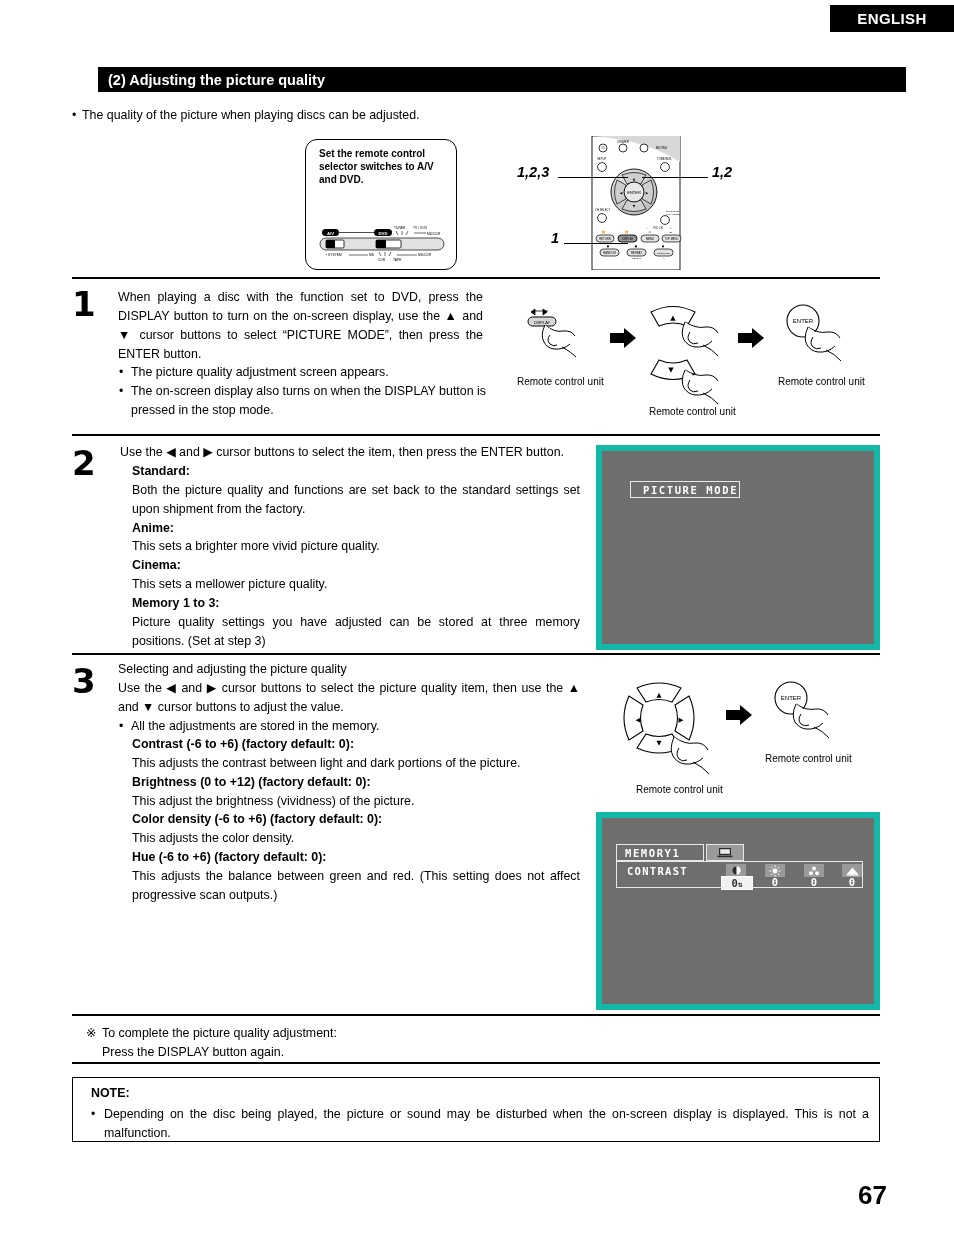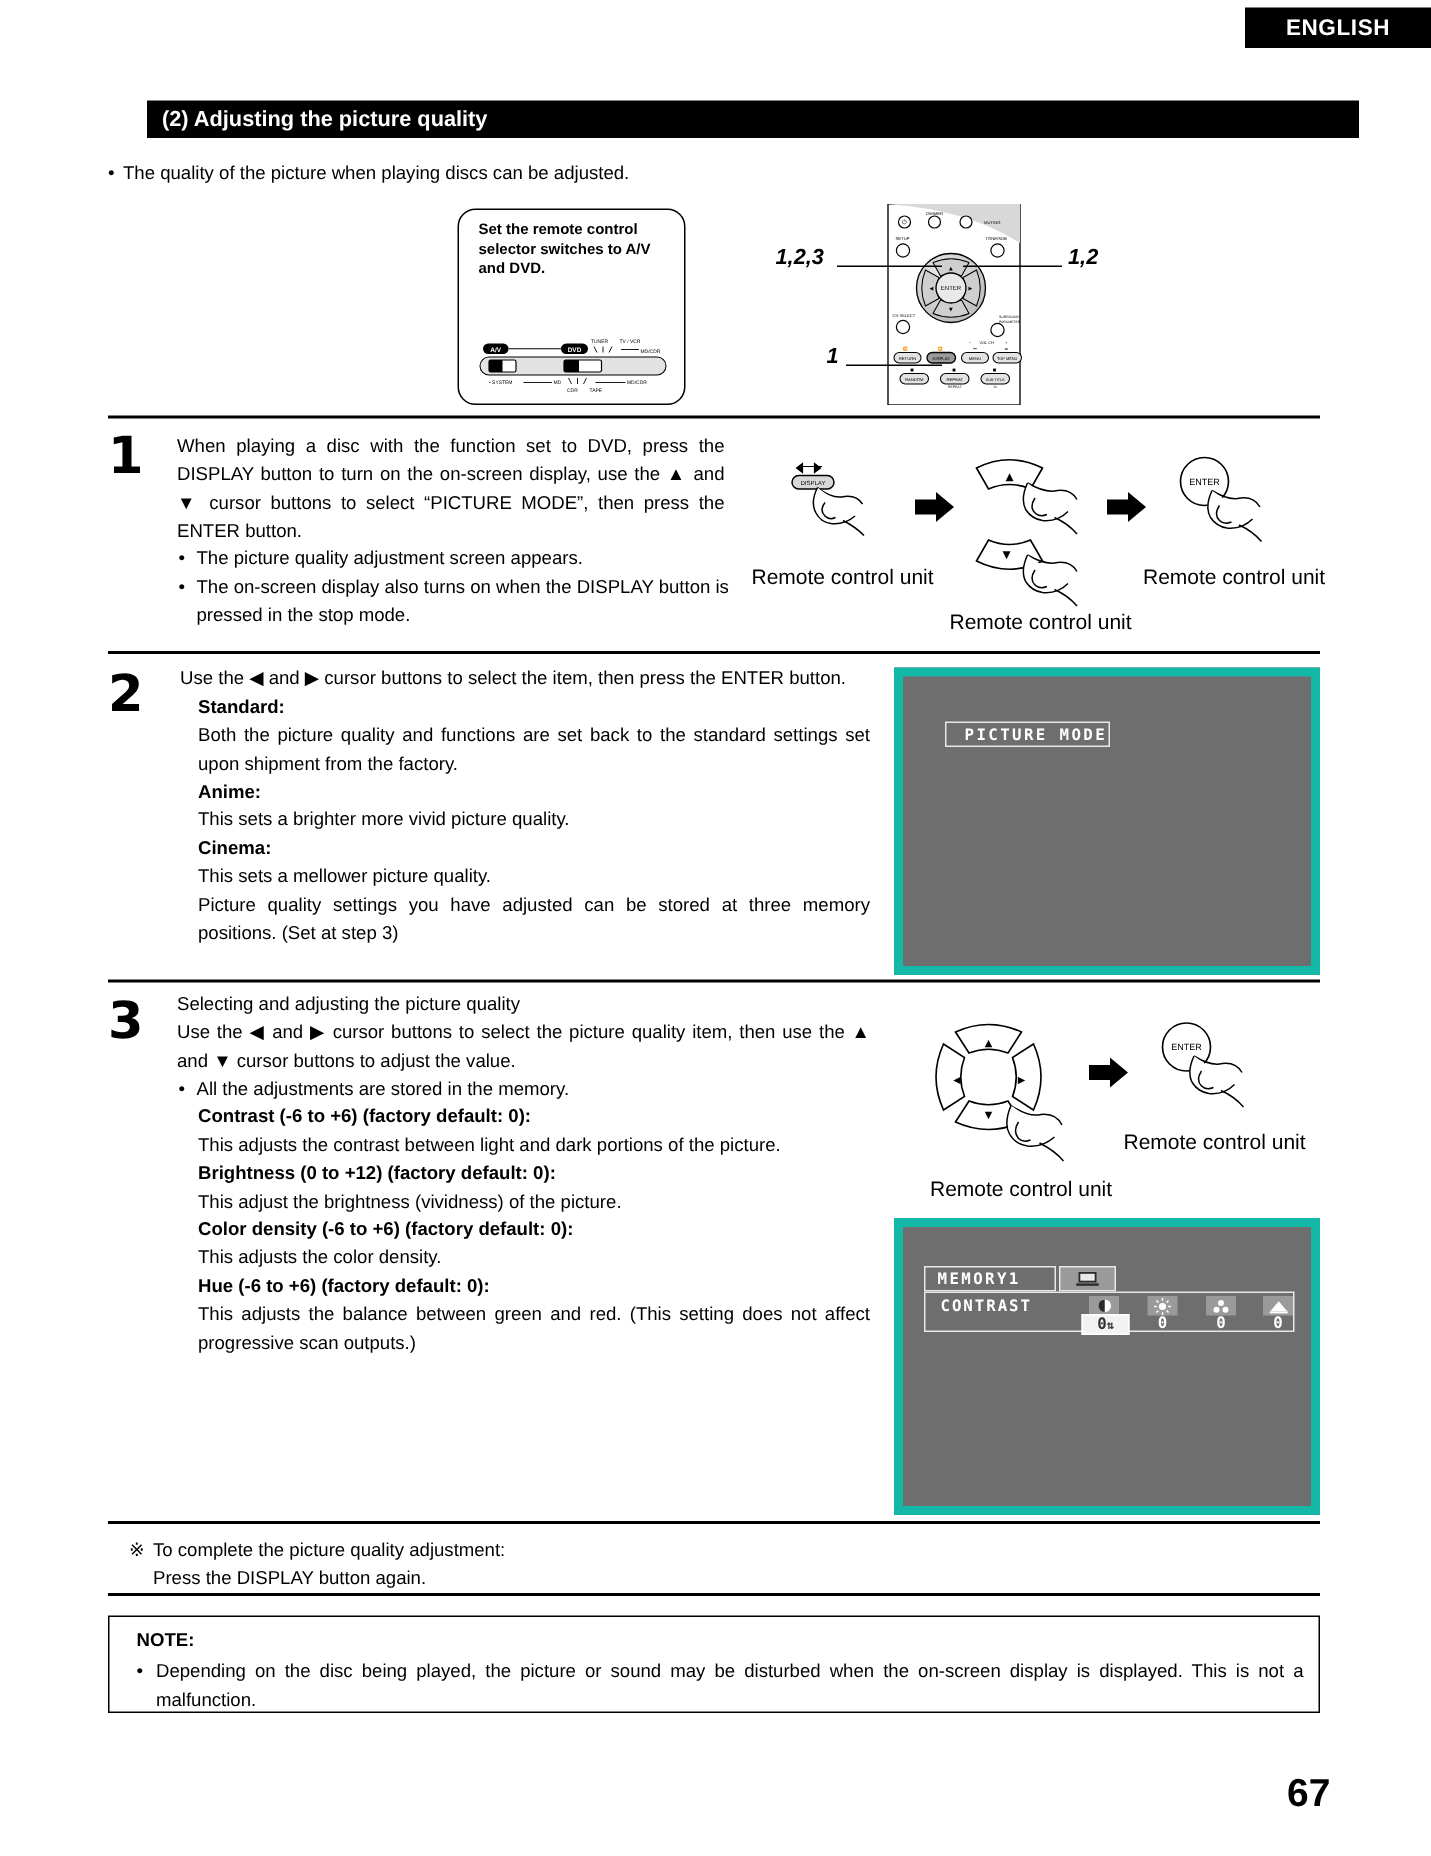--- a/index.html
+++ b/index.html
@@ -100,21 +100,21 @@
   .val.active{
     background:#f2f2f2;color:#333;border:1px solid #fff;
   }
   .tvbox{
     position:absolute;background:#9a9a9a;display:flex;align-items:center;
     justify-content:center;
   }
 
   
   .art{position:absolute;}
-  .cap{position:absolute;font-size:14px;white-space:nowrap;}
+  .cap{position:absolute;font-size:10px;white-space:nowrap;margin-left:16px;}
 
   
   .notebox{
     position:absolute;left:72px;top:1077px;width:808px;height:65px;
     border:1.6px solid #000;box-sizing:border-box;
   }
   .note-t{position:absolute;left:18px;top:8px;font-weight:bold;font-size:12.4px;}
   .note-b{
     position:absolute;left:18px;top:27px;width:778px;font-size:12.4px;
     line-height:1.5;text-align:justify;
@@ -311,20 +311,21 @@
 
   <div class="stepnum" style="left:72px;top:446px;">2</div>
   <div class="body" style="left:120px;top:443px;width:460px;">Use the ◀ and ▶ cursor buttons to select the item, then press the ENTER button.</div>
   <div class="body just" style="left:132px;top:462px;width:448px;">
     <div class="b">Standard:</div>
     <div>Both the picture quality and functions are set back to the standard settings set upon shipment from the factory.</div>
     <div class="b">Anime:</div>
     <div>This sets a brighter more vivid picture quality.</div>
     <div class="b">Cinema:</div>
     <div>This sets a mellower picture quality.</div>
+    <div class="b">Memory 1 to 3:</div>
     <div>Picture quality settings you have adjusted can be stored at three memory positions. (Set at step 3)</div>
   </div>
 
   <div class="osd" style="left:596px;top:445px;width:284px;height:205px;">
     <div class="osd-title" style="left:28px;top:30px;width:110px;height:17px;">
       <span>PICTURE MODE</span>
     </div>
   </div>
 
   <div class="stepnum" style="left:72px;top:664px;">3</div>

